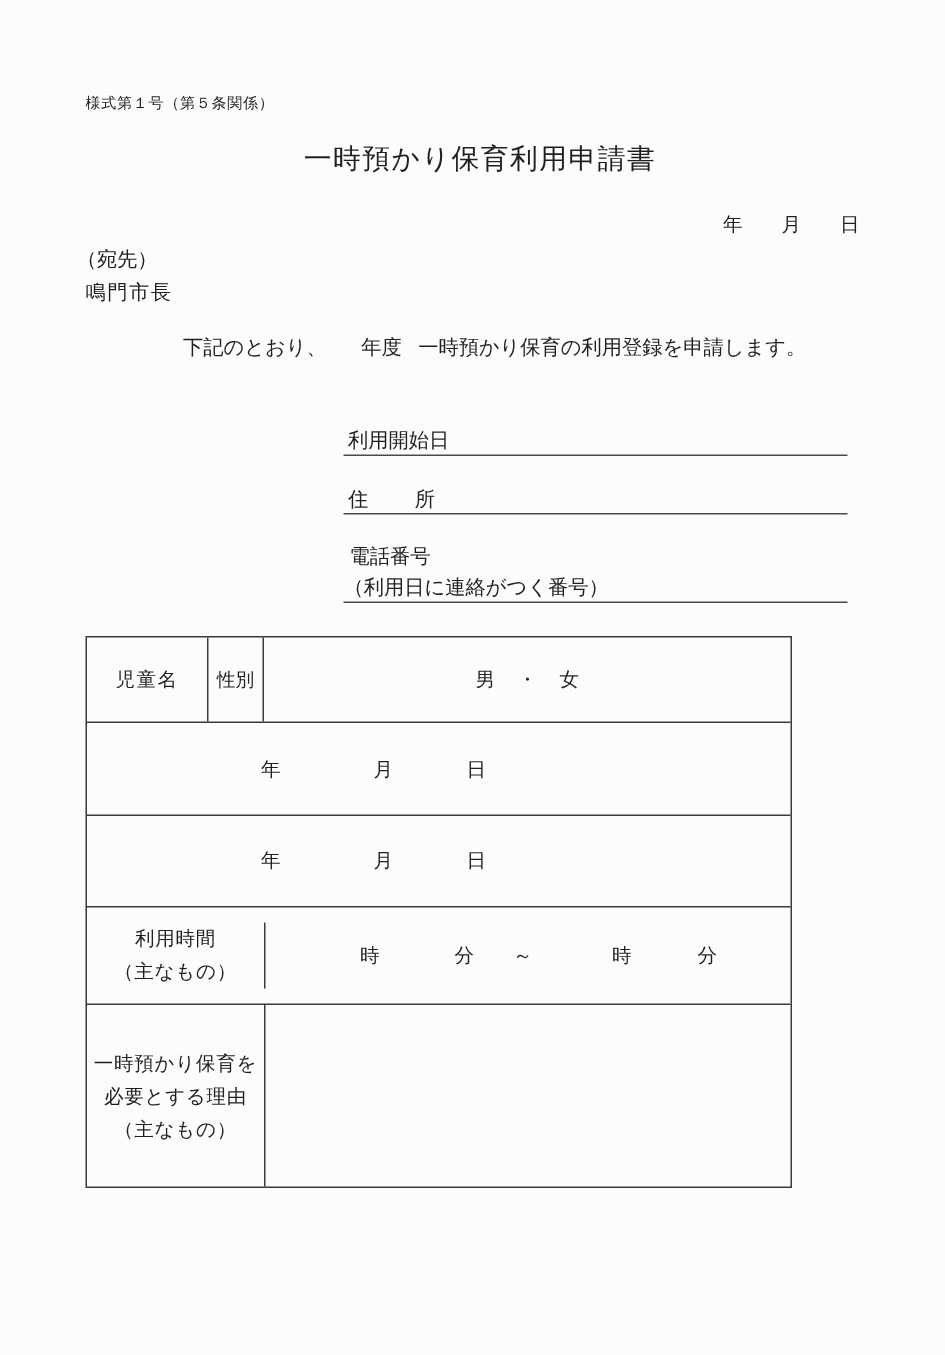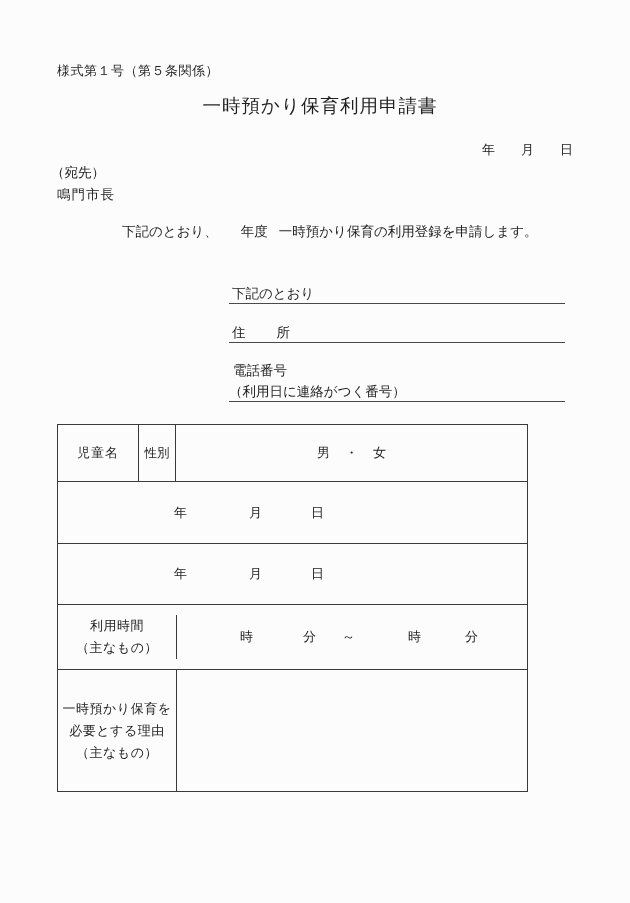--- a/index.html
+++ b/index.html
@@ -5,21 +5,21 @@
   html,body{margin:0;padding:0;}
   body{
     width:630px;height:903px;
     background:#fcfcfc;
     font-family:"Liberation Serif","DejaVu Serif",serif;
     color:#1f1f1f;
     position:relative;
     overflow:hidden;
   }
   .abs{position:absolute;}
-  .form-number{left:57px;top:62px;font-size:13px;letter-spacing:0.5px;}
+  .form-number{left:57px;top:62px;font-size:10px;letter-spacing:0.5px;}
   .doc-title{left:0;top:93px;width:640px;text-align:center;font-size:18.5px;letter-spacing:1px;}
   .date-line{top:141px;right:57px;display:flex;gap:26px;font-size:13px;}
   .addressee-label{left:51px;top:164px;font-size:13.5px;text-align:right;}
   .addressee{left:57px;top:186px;font-size:13.5px;letter-spacing:1px;}
   .statement{left:122px;top:223px;font-size:13.5px;white-space:nowrap;}
   .statement .gap1{margin-left:23px;}
   .statement .gap2{margin-left:11px;}
 
   .field-line{left:229px;width:336px;border-bottom:1px solid #4a4a4a;font-size:13.5px;height:17px;line-height:16px;}
   .fl1{top:286px;}
@@ -76,21 +76,21 @@
 </div>
 
 <div class="abs addressee-label">（宛先）</div>
 <div class="abs addressee">鳴門市長</div>
 
 <div class="abs statement">
   <span>下記のとおり、</span><span class="gap1">年度</span><span class="gap2">一時預かり保育の利用登録を申請します。</span>
 </div>
 
 <div class="abs field-line fl1">
-  <span class="pad">下記のとおり</span>
+  <span class="pad">利用開始日</span>
 </div>
 
 <div class="abs field-line fl2">
   <span class="addr-spread">
       <span>住</span>
       <span>所</span>
     </span>
 </div>
 
 <div class="abs phone-label">電話番号</div>

